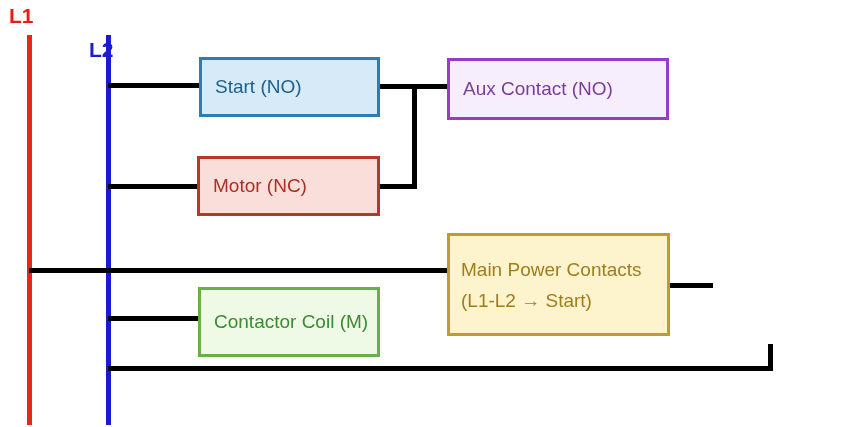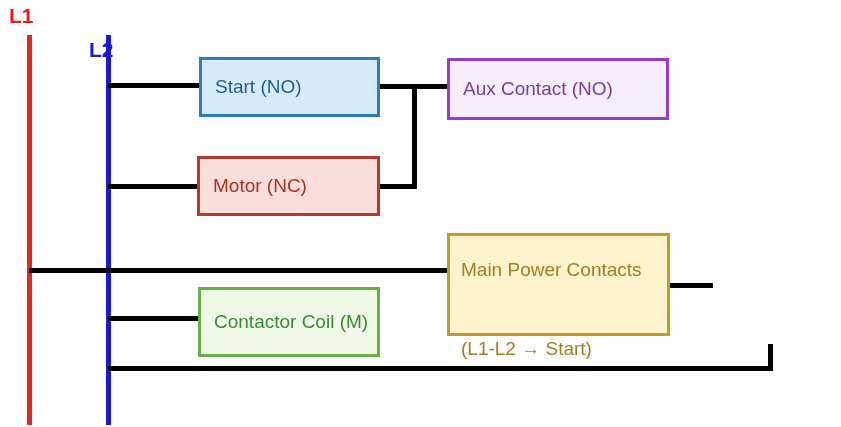--- a/index.html
+++ b/index.html
@@ -70,21 +70,21 @@
     background: #f9ded9; border: 3px solid #b4382b; color: #a93226;
   }
   .comp-main {
     left: 447px; top: 233px; width: 223px; height: 103px;
     background: #fdf3cd; border: 3px solid #c09c2c; color: #a07d1e;
     flex-direction: column;
     align-items: flex-start;
     justify-content: center;
     padding-left: 11px;
   }
-  .comp-main .line { line-height: 31px; white-space: nowrap; margin-top: 48px; }
+  .comp-main .line { line-height: 31px; white-space: nowrap; }
   .comp-coil {
     left: 198px; top: 287px; width: 182px; height: 70px;
     background: #eef9e6; border: 3px solid #6aae47; color: #3c8a33;
   }
   .comp-motor {
     left: 707px; top: 226px; width: 131px; height: 120px;
     background: #e7f5fc; border: 4px solid #3d99d1; color: #2d7296;
     border-radius: 50%;
     justify-content: center;
     padding-left: 0;

